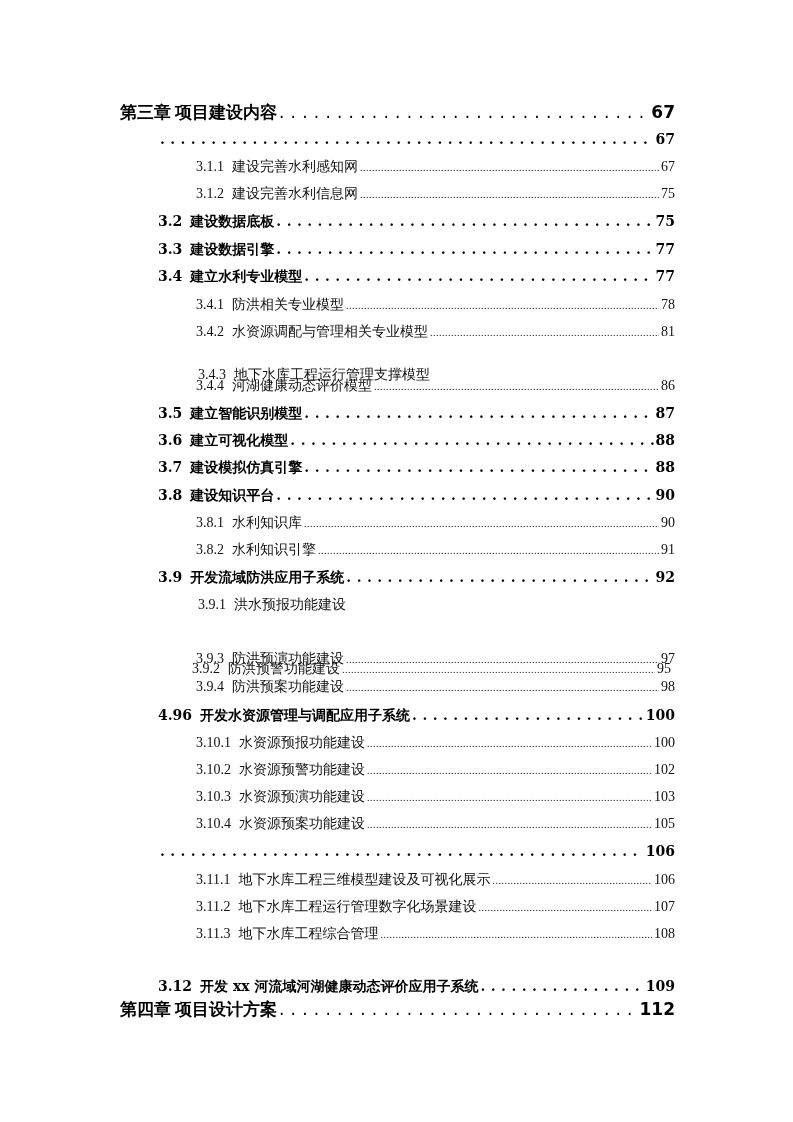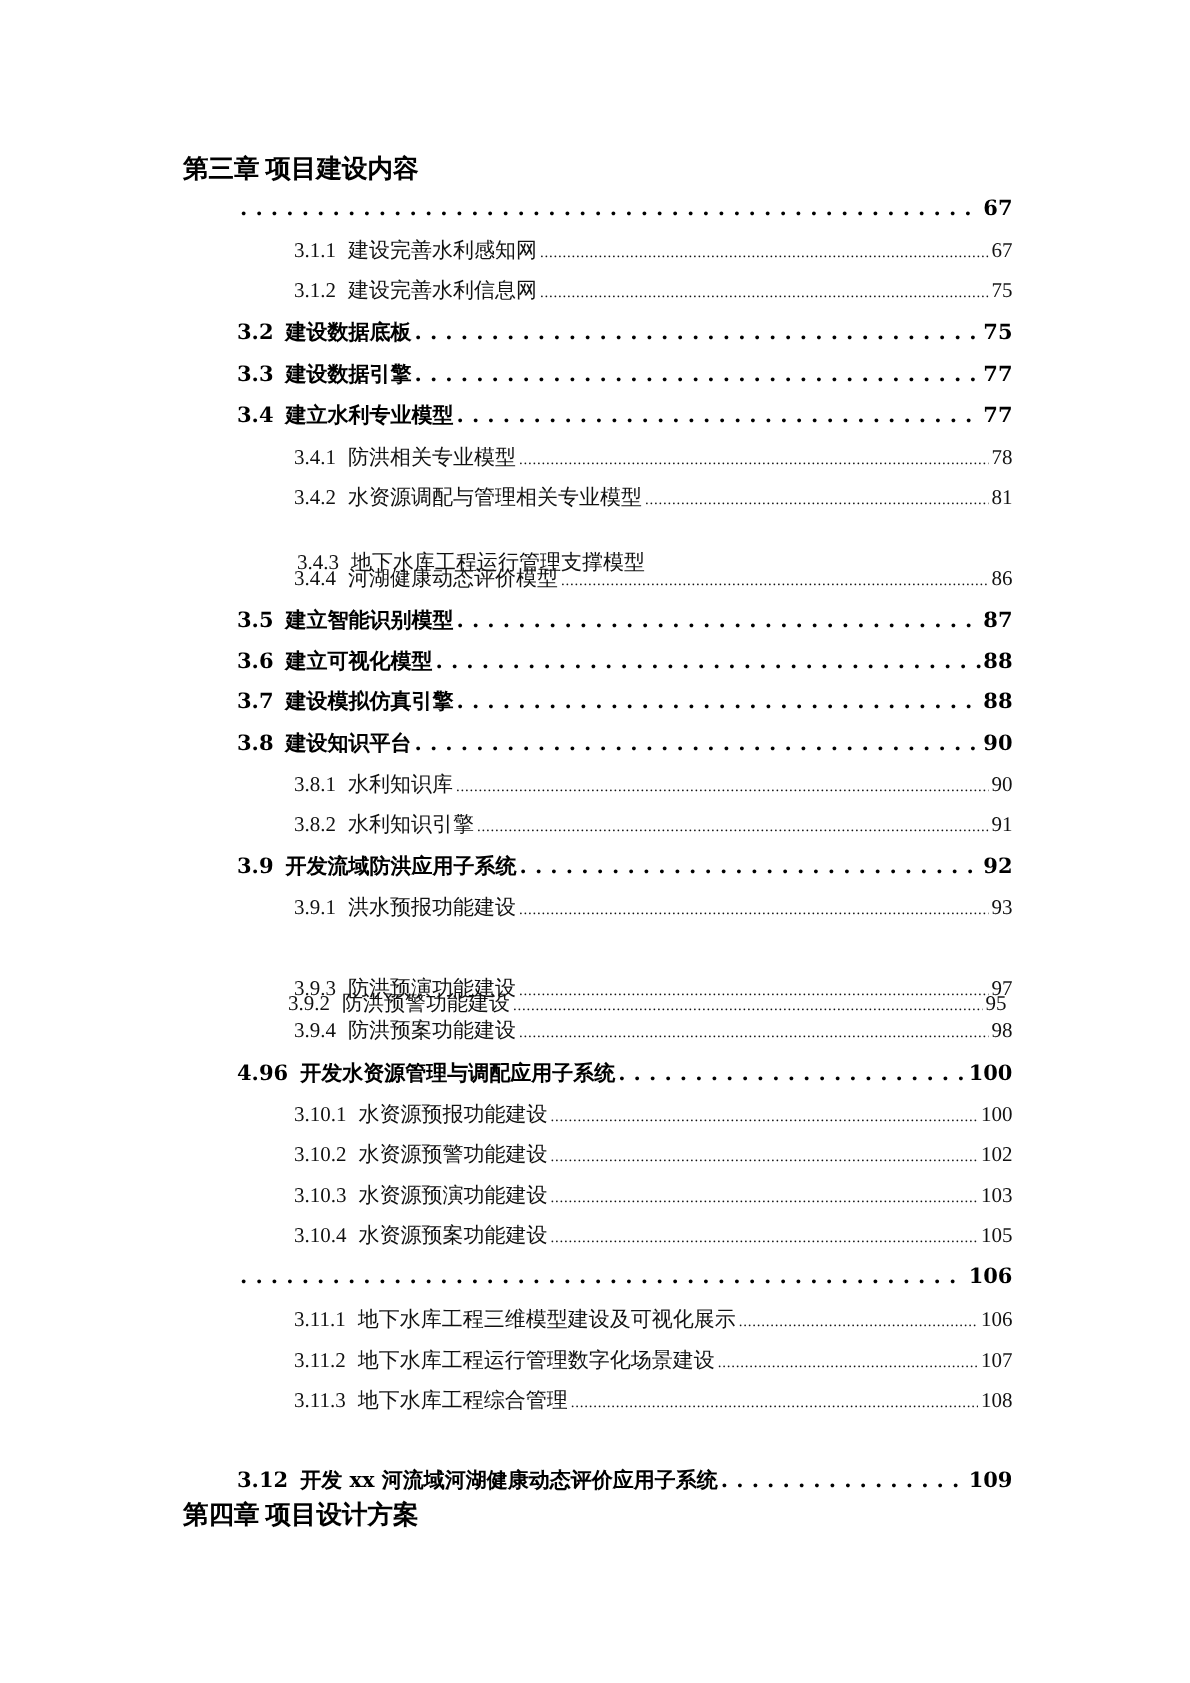--- a/index.html
+++ b/index.html
@@ -2,21 +2,21 @@
 <html><head>
 <meta charset="utf-8">
 <style>
   html, body { margin:0; padding:0; background:#fff; }
   body { width:793px; height:1122px; position:relative; overflow:hidden; color:#000; }
   .toc { position:absolute; left:0; top:0; width:793px; }
   .row { position:absolute; left:0; display:flex; align-items:baseline; white-space:nowrap; overflow:hidden; }
   .row .label { flex:0 0 auto; }
   .row .leader { flex:1 1 auto; overflow:hidden; white-space:nowrap; margin:0 2px; }
   .row .page { flex:0 0 auto; text-align:right; }
-  .chap { font-family:"DejaVu Sans", sans-serif; font-weight:bold; font-size:17px;flex-direction:column; }
+  .chap { font-family:"DejaVu Sans", sans-serif; font-weight:bold; font-size:17px; }
   .chap .leader { letter-spacing:6.2px; font-weight:normal; }
   .sec { font-family:"DejaVu Serif", serif; font-weight:bold; font-size:14px; }
   .sec .leader { letter-spacing:5.4px; }
   .sub { font-family:"Liberation Serif", serif; font-size:14px; color:#111; }
   .sub .leader { letter-spacing:0.5px; font-size:10px; }
   .num { display:inline-block; margin-right:8px; }
 </style>
 </head>
 <body>
 
@@ -103,21 +103,21 @@
     <div class="row sub" style="left: 196px; width: 479px; top: 541px; height: 20px;">
       <span class="label"><span class="num">3.8.2</span><span>水利知识引擎</span></span>
       <span class="leader">........................................................................................................................................................................................................</span>
       <span class="page">91</span>
     </div>
     <div class="row sec" style="left: 158px; width: 517px; top: 569px; height: 20px;">
       <span class="label"><span class="num">3.9</span><span>开发流域防洪应用子系统</span></span>
       <span class="leader">........................................................................................................................................................................................................</span>
       <span class="page">92</span>
     </div>
-    <div class="row sub" style="left: 196px; width: 479px; top: 596px; height: 20px;">
+    <div class="row sub" style="left: 196px; width: 479px; top: 596px; height: 20px; flex-direction: column;">
       <span class="label"><span class="num">3.9.1</span><span>洪水预报功能建设</span></span>
       <span class="leader">........................................................................................................................................................................................................</span>
       <span class="page">93</span>
     </div>
     <div class="row sub" style="left: 192px; width: 479px; top: 623px; height: 20px; margin-top: 37px;">
       <span class="label"><span class="num">3.9.2</span><span>防洪预警功能建设</span></span>
       <span class="leader">........................................................................................................................................................................................................</span>
       <span class="page">95</span>
     </div>
     <div class="row sub" style="left: 196px; width: 479px; top: 650px; height: 20px;">

